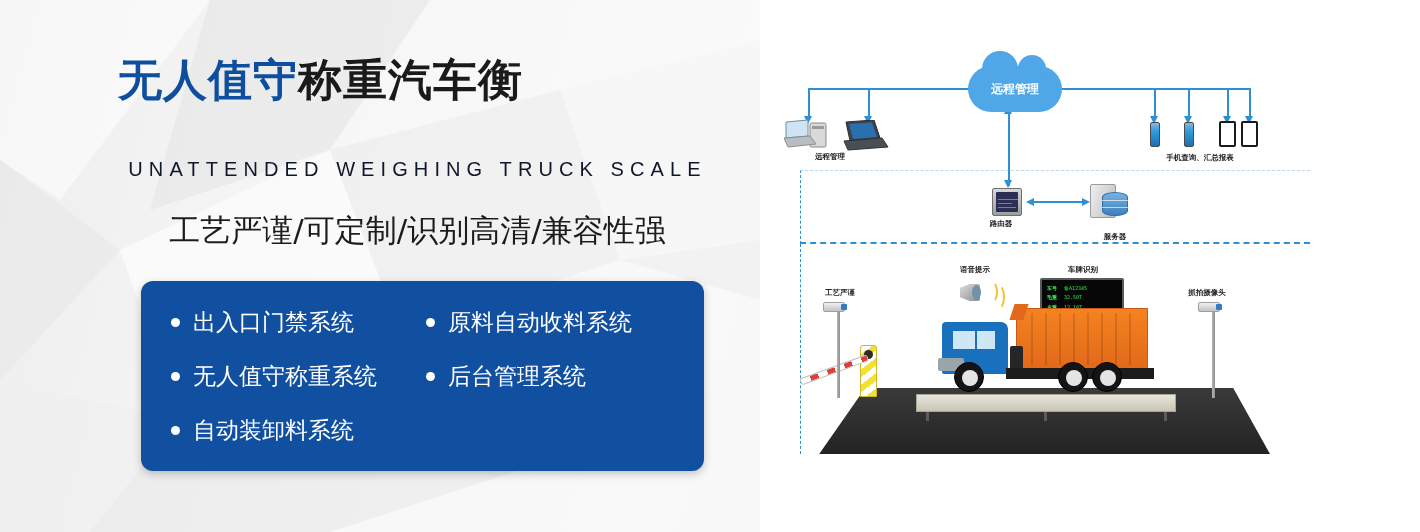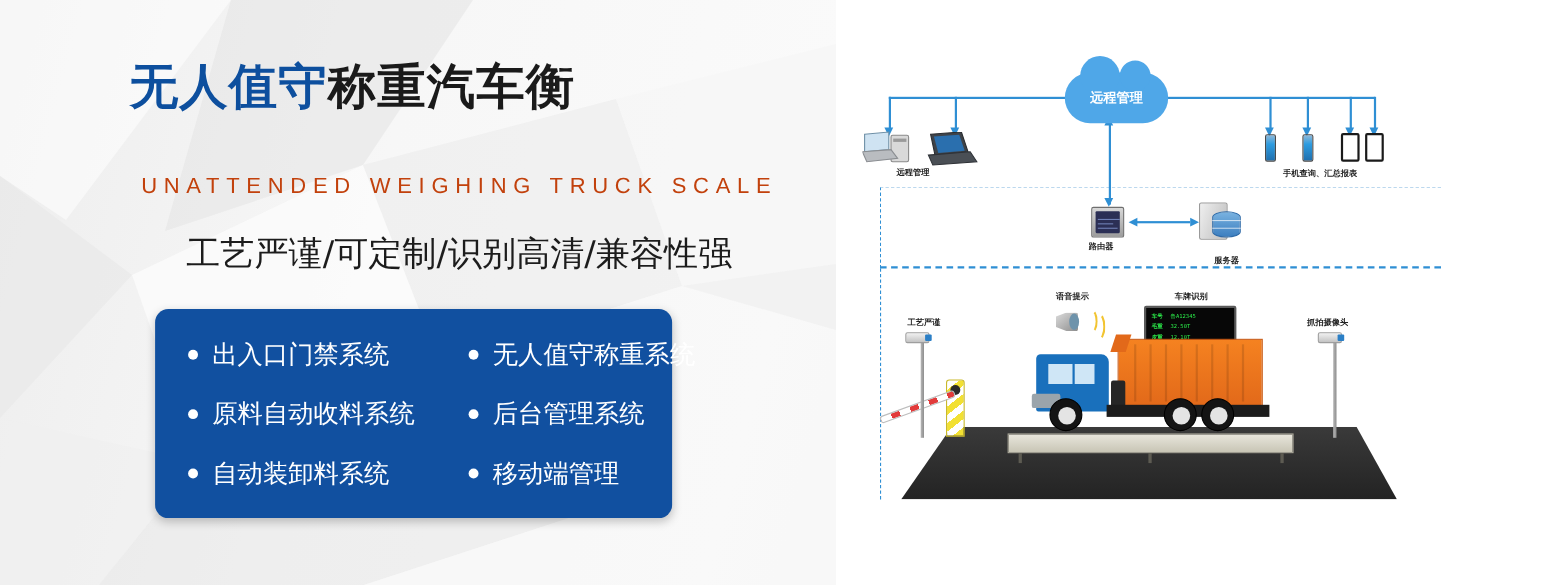--- a/index.html
+++ b/index.html
@@ -22,33 +22,33 @@
   .title-row span {
     font-size:44px; font-weight:bold; letter-spacing:1px;
     font-family:"DejaVu Sans","Liberation Sans",sans-serif;
     line-height:1;
   }
   .t-blue { color:#0d4f9e; }
   .t-dark { color:#1a1a1a; }
 
   #subtitle-en {
     position:absolute; left:120px; top:158px; width:595px;
-    font-size:20px; color:#c2410c; letter-spacing:6.1px;
+    font-size:20px; color:#0f172a; letter-spacing:6.1px;
     text-align:center; font-weight:400; white-space:nowrap;
   }
 
   #subtitle-cn {
     position:absolute; left:120px; top:210px; width:595px;
     text-align:center; font-size:31px; color:#1c1c1c;
     font-family:"DejaVu Sans","Liberation Sans",sans-serif;
     letter-spacing:0px; white-space:nowrap;
   }
 
   #feature-box {
-    position:absolute; left:141px; top:281px; width:470px; height:190px;
+    position:absolute; left:141px; top:281px; width:563px; height:190px;
     background:#1150a0; border-radius:12px;
     box-shadow:0 3px 9px rgba(0,0,0,0.22);
   }
   .feat-grid {
     position:absolute; inset:0;
     display:grid; grid-template-columns:255px 1fr; grid-template-rows:1fr 1fr 1fr;
     padding:14px 0 14px 30px; align-items:center;
   }
   .feat {
     display:flex; align-items:center; gap:13px;
@@ -238,37 +238,33 @@
   <div id="subtitle-cn">工艺严谨/可定制/识别高清/兼容性强</div>
 
   <div id="feature-box">
     <div class="feat-grid">
       <div class="feat">
         <span class="dot"></span>
         <span>出入口门禁系统</span>
       </div>
       <div class="feat">
         <span class="dot"></span>
-        <span>无人值守称重系统</span>
+        <span>原料自动收料系统</span>
       </div>
       <div class="feat">
         <span class="dot"></span>
-        <span>原料自动收料系统</span>
+        <span>无人值守称重系统</span>
       </div>
       <div class="feat">
         <span class="dot"></span>
         <span>后台管理系统</span>
       </div>
       <div class="feat">
         <span class="dot"></span>
         <span>自动装卸料系统</span>
-      </div>
-      <div class="feat">
-        <span class="dot"></span>
-        <span>移动端管理</span>
       </div>
     </div>
   </div>
 </div>
 
 <div id="diagram">
 
   <div class="dash-box" id="dash-mid"></div>
   <div class="dash-box" id="dash-low"></div>
 

